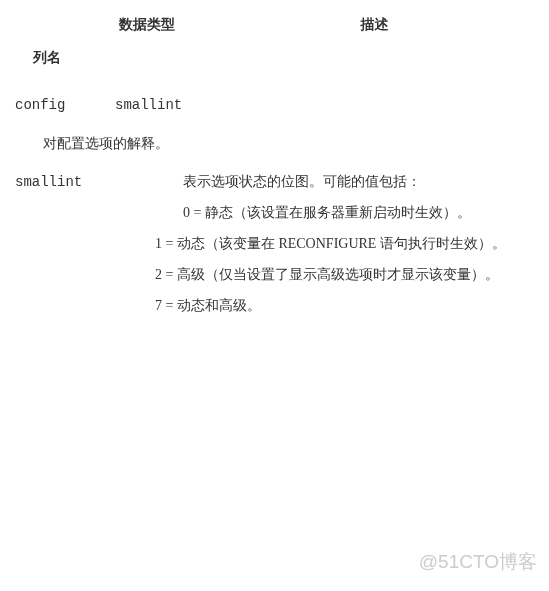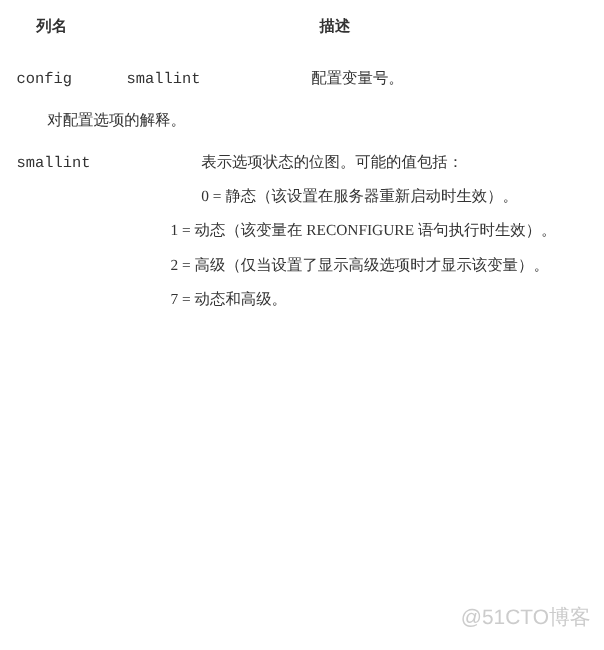--- a/index.html
+++ b/index.html
@@ -31,20 +31,21 @@
       margin-bottom: 16px;
     }
     .col1 {
       width: 100px;
       flex-shrink: 0;
       font-family: "Courier New", monospace;
     }
     .header-row .col1 {
       font-family: Liberation Mono, monospace;
       padding-left: 18px;
+      margin-top: 33px;
     }
     .col2 {
       width: 140px;
       flex-shrink: 0;
       font-family: "Courier New", monospace;
     }
     .header-row .col2 {
       font-family: "SimSun", "宋体", serif;
       padding-left: 4px;
     }
@@ -69,28 +70,28 @@
       font-size: 19px;
       font-family: Arial, sans-serif;
     }
   </style>
 </head>
 <body>
 
 <div class="table">
   <div class="row header-row">
     <div class="col1">列名</div>
+    <div class="col2">数据类型</div>
     <div class="col3">描述</div>
   </div>
 
 
   <div class="row">
     <div class="col1">config</div>
     <div class="col2">smallint</div>
-    <div class="col3 desc">配置变量号。</div>
   </div>
 
   <div class="row">
     <div class="col3 desc">对配置选项的解释。</div>
   </div>
 
   <div class="row">
     <div class="col2">smallint</div>
     <div class="col3">
       <div class="desc">表示选项状态的位图。可能的值包括：</div>

